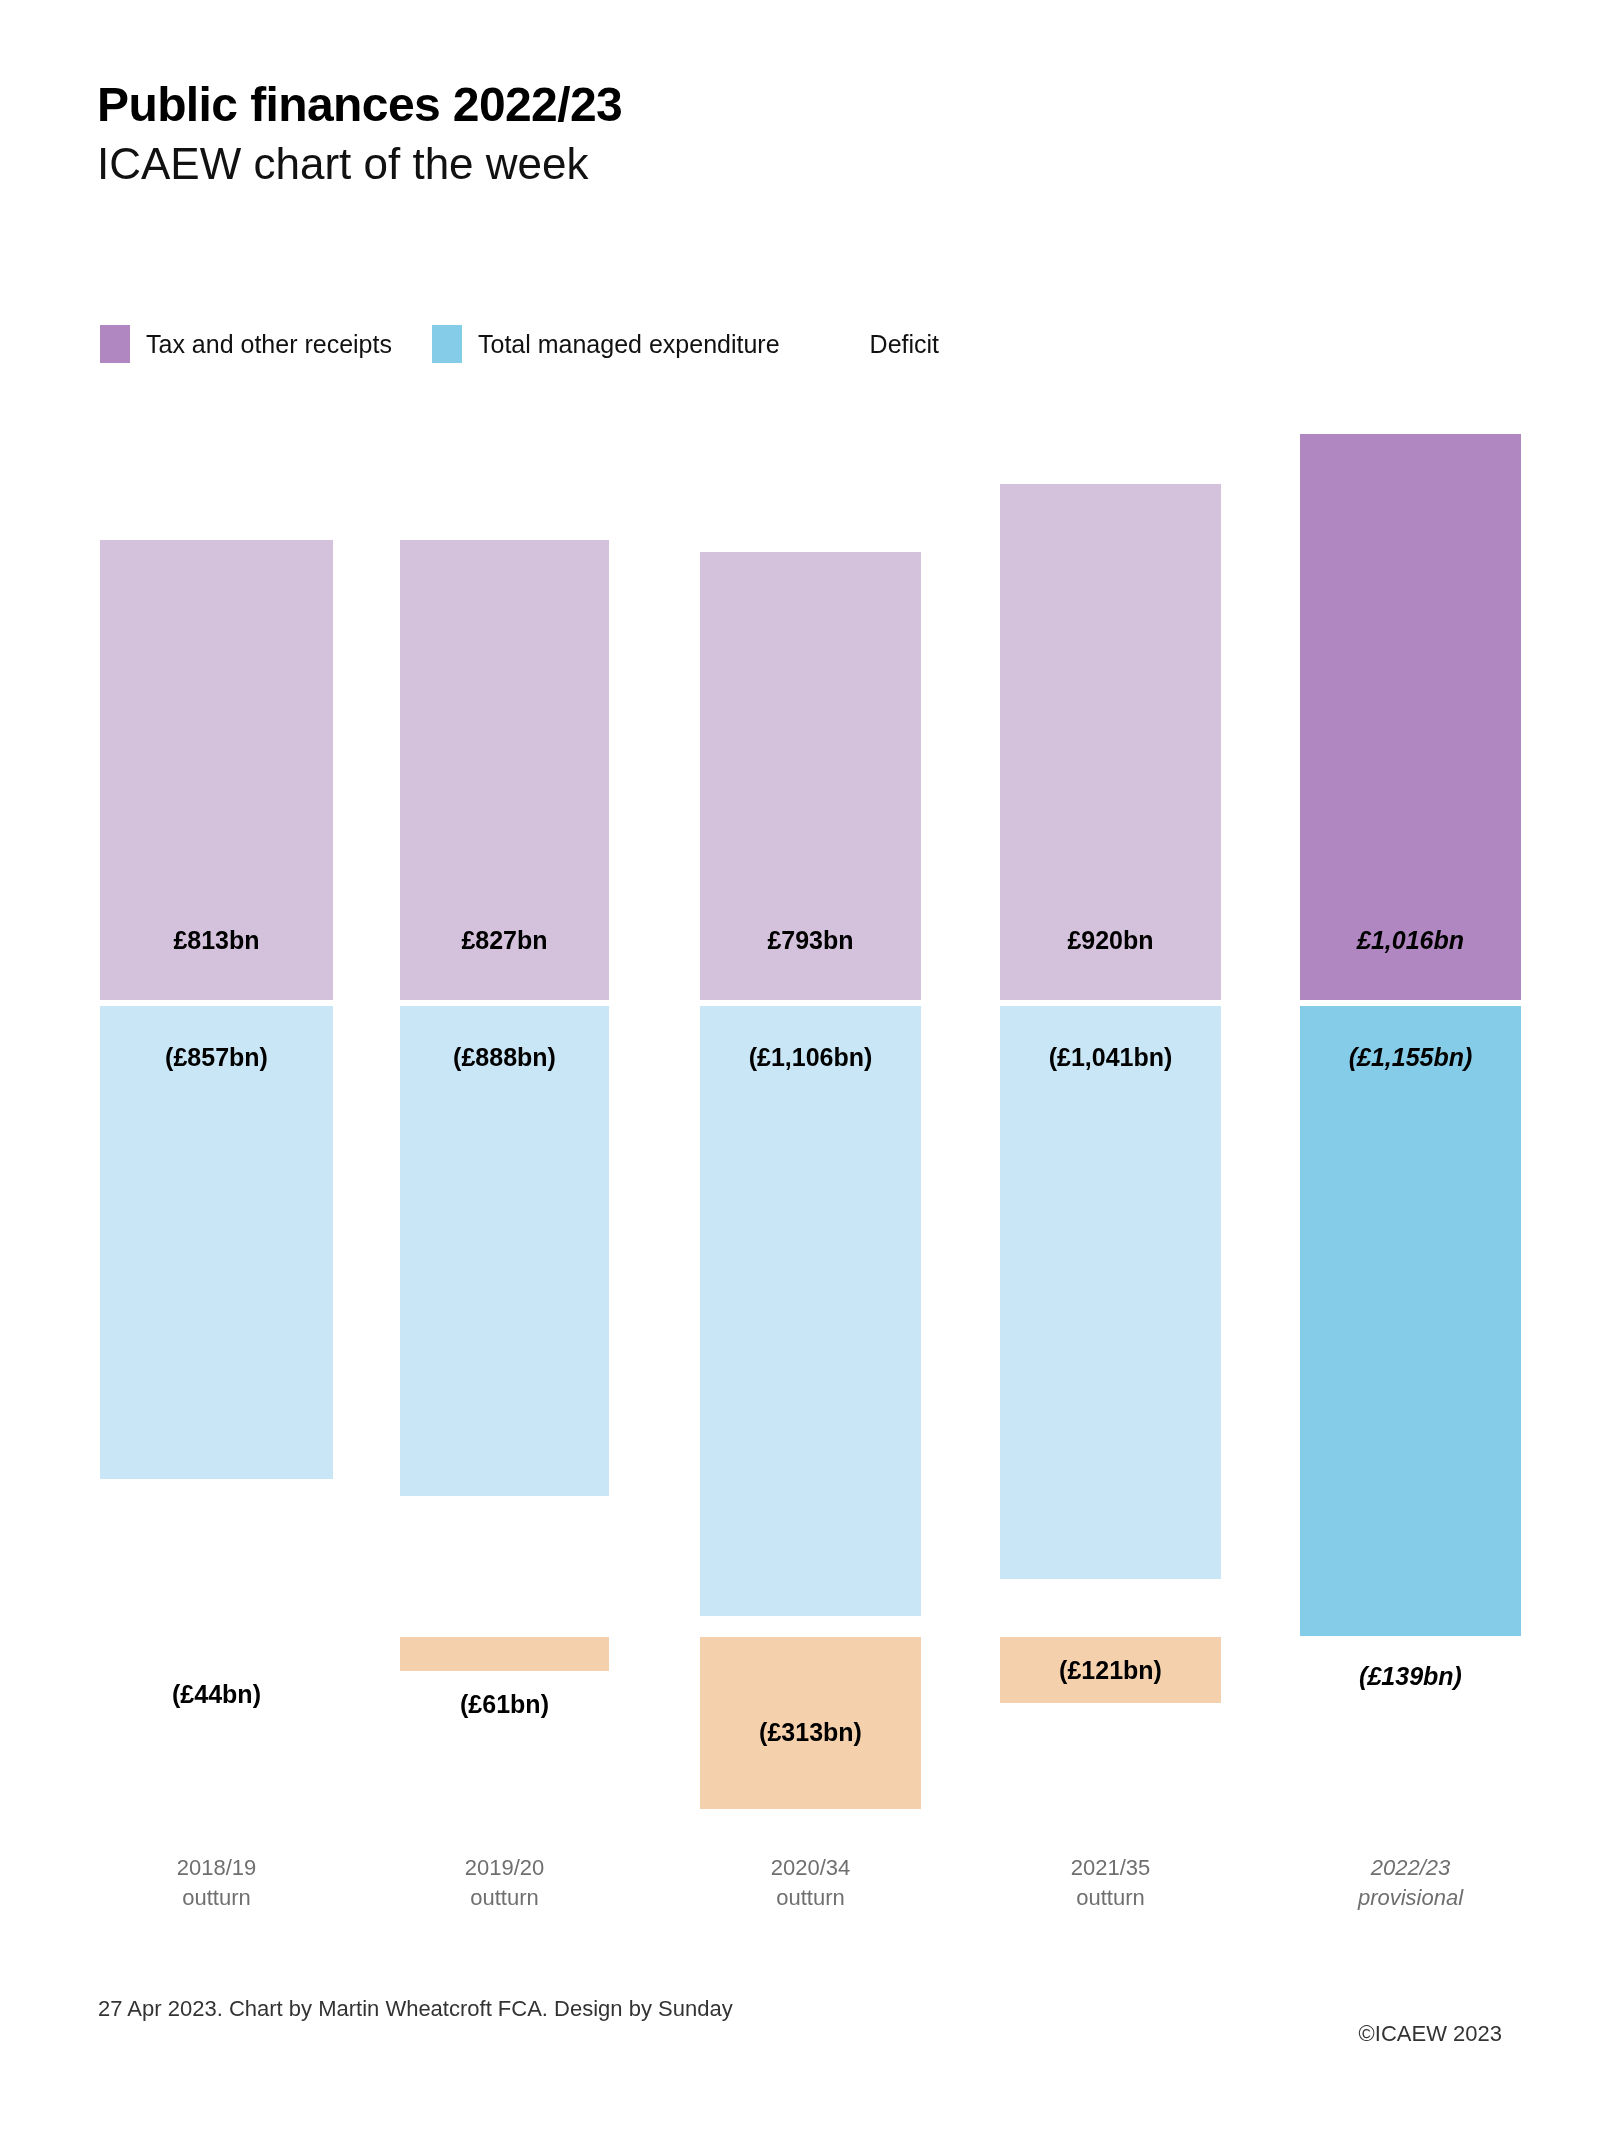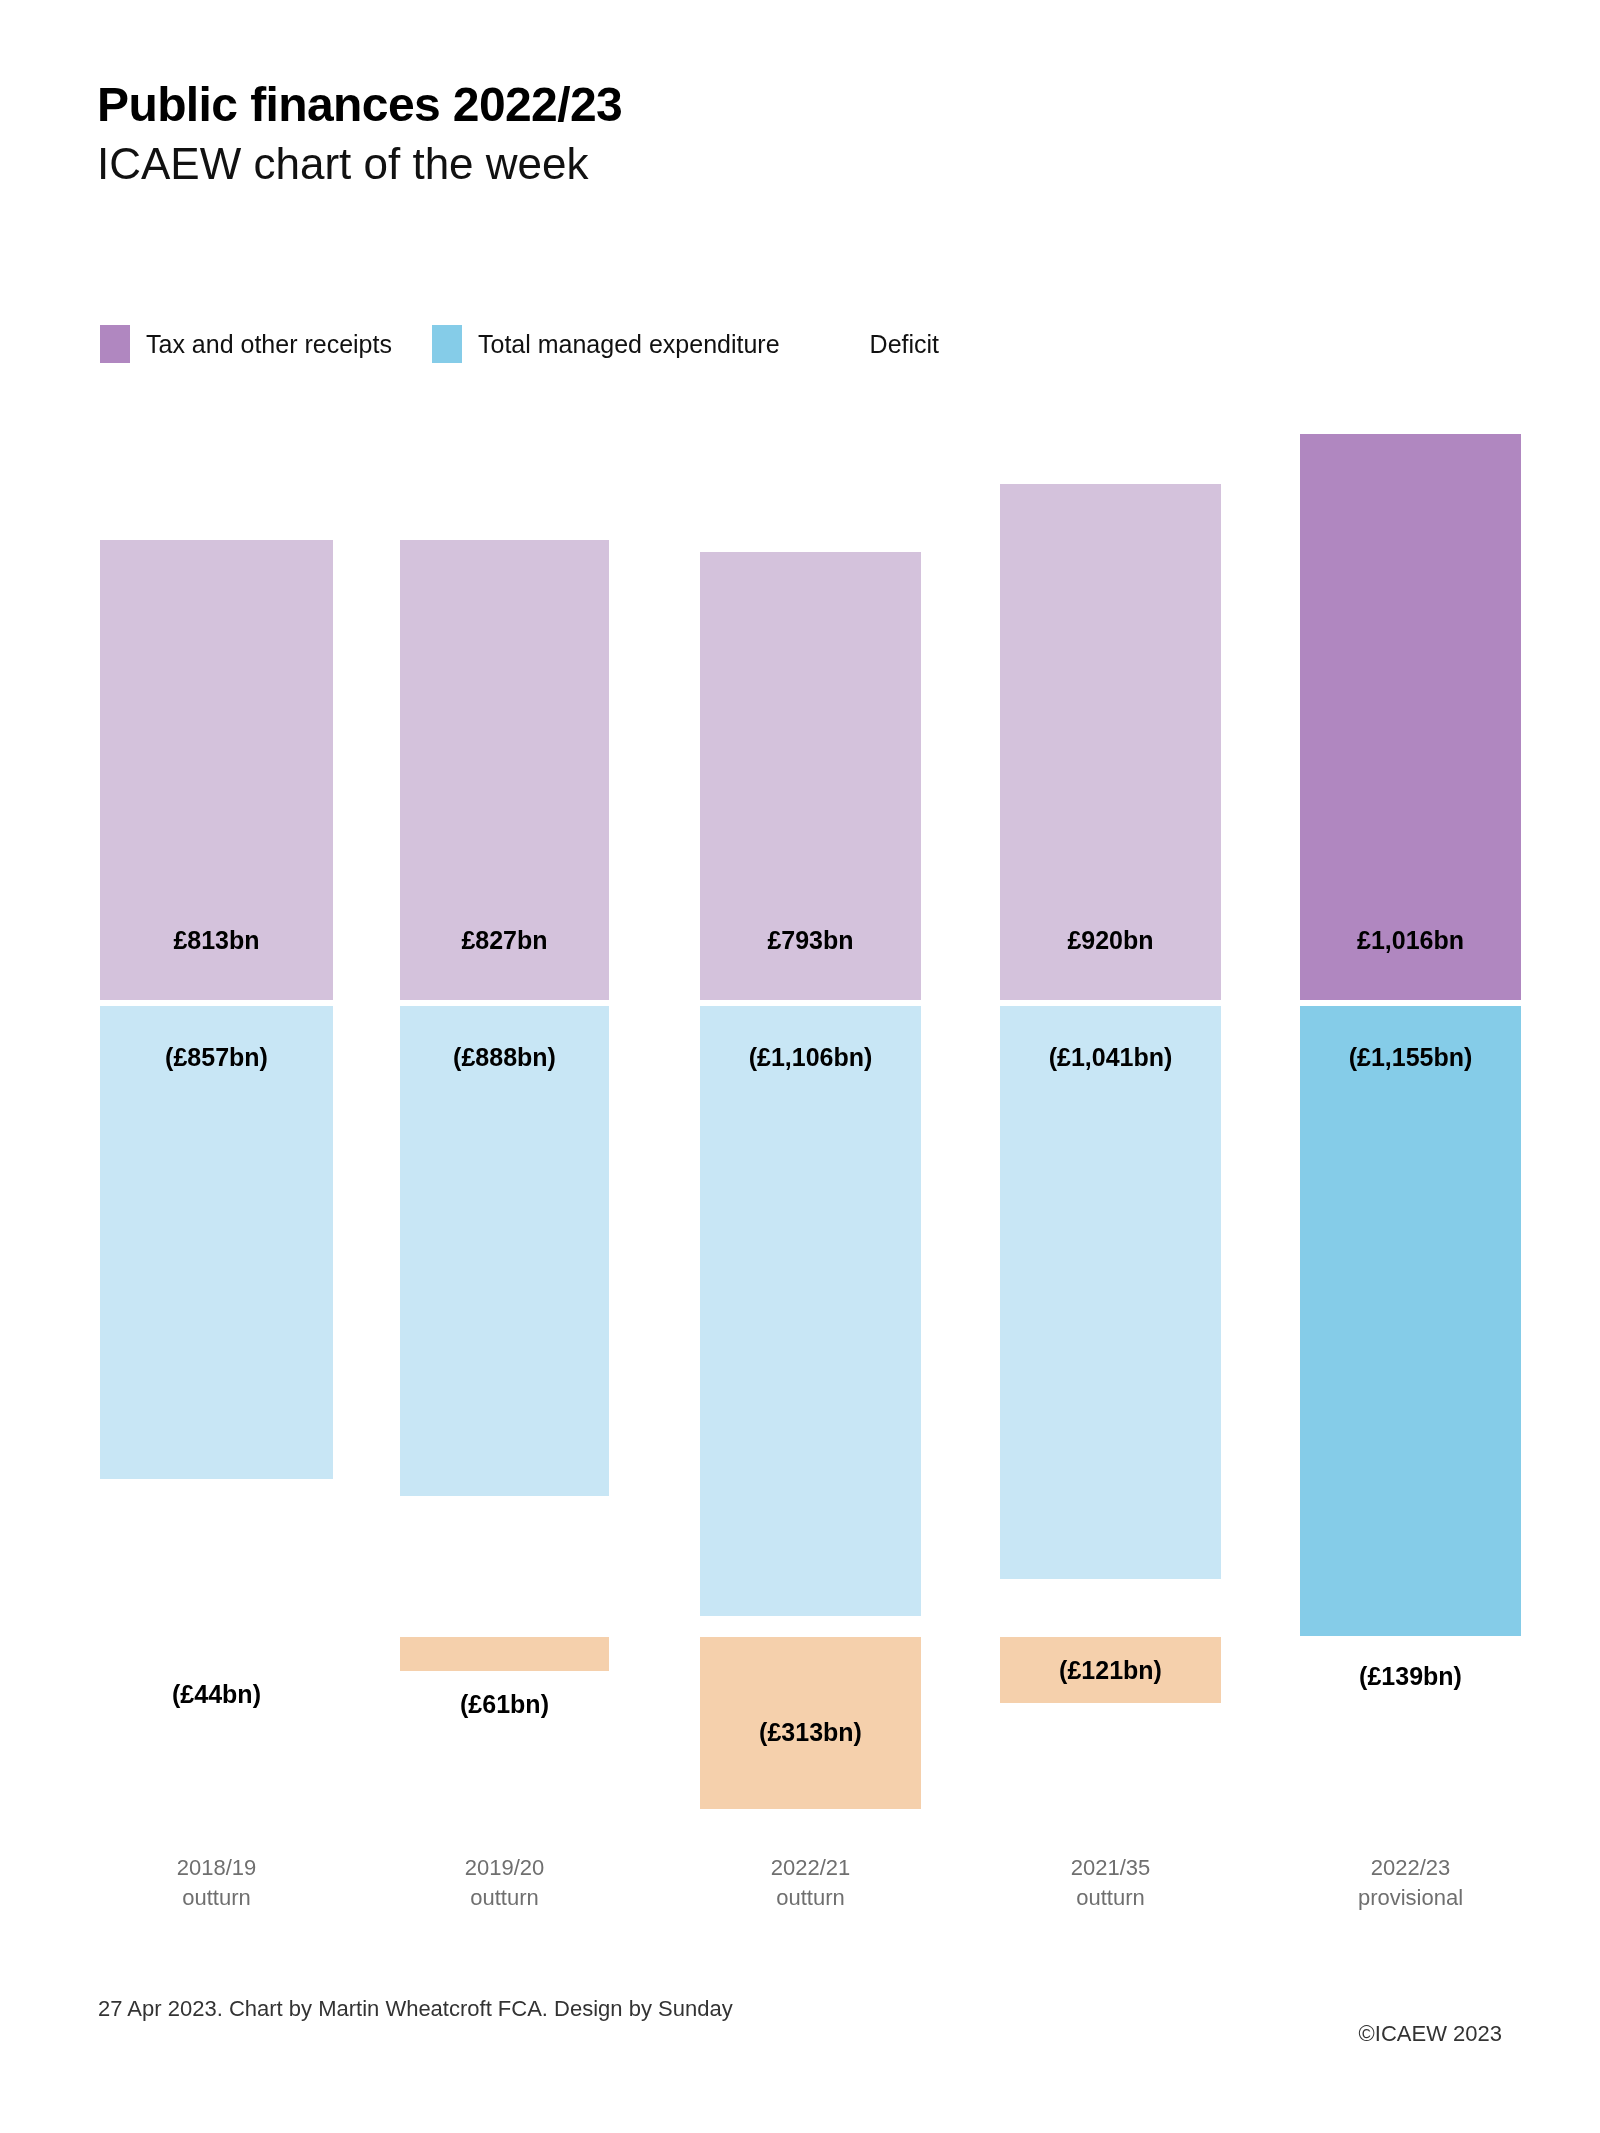--- a/index.html
+++ b/index.html
@@ -180,39 +180,39 @@
   </div>
 
   <div class="col" style="left:700px;width:221px;">
     <div class="bar" style="top:552px;height:448px;background:#D4C2DC;"></div>
     <div class="bar-label" style="top:926px;">£793bn</div>
     <div class="bar" style="top:1006px;height:610px;background:#C8E6F5;"></div>
     <div class="bar-label" style="top:1043px;">(£1,106bn)</div>
     <div class="bar" style="top:1637px;height:172px;background:#F5D0AC;"></div>
     <div class="bar-label" style="top:1718px;">(£313bn)</div>
     <div class="xlabel" style="top:1853px;">
-      <div>2022/21</div>
+      <div>2020/34</div>
       <div>outturn</div>
     </div>
   </div>
 
   <div class="col" style="left:1000px;width:221px;">
     <div class="bar" style="top:484px;height:516px;background:#D4C2DC;"></div>
     <div class="bar-label" style="top:926px;">£920bn</div>
     <div class="bar" style="top:1006px;height:573px;background:#C8E6F5;"></div>
     <div class="bar-label" style="top:1043px;">(£1,041bn)</div>
     <div class="bar" style="top:1637px;height:66px;background:#F5D0AC;"></div>
     <div class="bar-label" style="top:1656px;">(£121bn)</div>
     <div class="xlabel" style="top:1853px;">
       <div>2021/35</div>
       <div>outturn</div>
     </div>
   </div>
 
-  <div class="col" style="left:1300px;width:221px;">
+  <div class="col" style="left:1300px;width:221px;font-style:italic;">
     <div class="bar" style="top:434px;height:566px;background:#B087C0;"></div>
     <div class="bar-label" style="top:926px;">£1,016bn</div>
     <div class="bar" style="top:1006px;height:630px;background:#85CCE8;"></div>
     <div class="bar-label" style="top:1043px;">(£1,155bn)</div>
     <div class="bar" style="top:1637px;height:76px;background:#E8A košice;"></div>
     <div class="bar-label" style="top:1662px;">(£139bn)</div>
     <div class="xlabel" style="top:1853px;">
       <div>2022/23</div>
       <div>provisional</div>
     </div>

